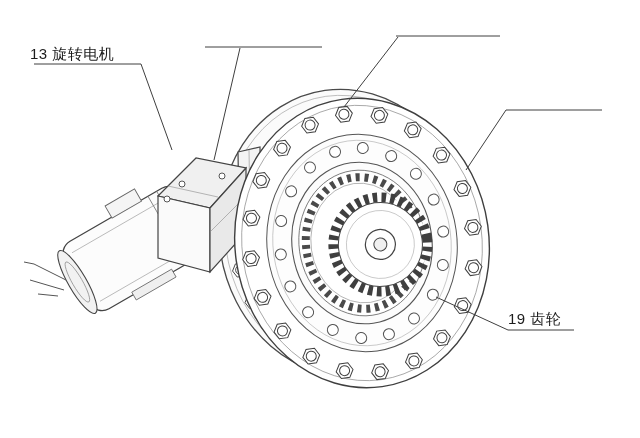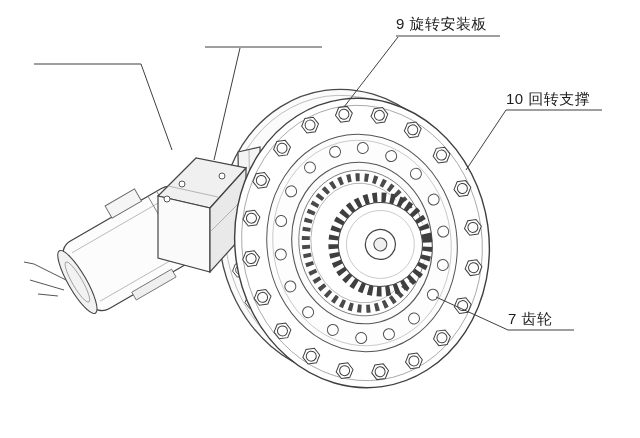--- a/index.html
+++ b/index.html
@@ -167,21 +167,20 @@
         <line x1="506" y1="110" x2="602" y2="110"></line>
         <line x1="506" y1="110" x2="466" y2="170"></line>
       </g>
       <g>
         <line x1="508" y1="330" x2="574" y2="330"></line>
         <line x1="508" y1="330" x2="436" y2="297"></line>
       </g>
     </g>
   </svg>
 
+  <div class="part-label" style="left:30px;top:45px">13 旋转电机</div>
 
 
-  <div class="part-label" style="left:396px;top:15px">9 旋转安装板</div>
 
-  <div class="part-label" style="left:506px;top:90px">10 回转支撑</div>
 
-  <div class="part-label" style="left:508px;top:310px">7 齿轮</div>
+  <div class="part-label" style="left:508px;top:310px">19 齿轮</div>
 
 </div>
 
 </body></html>

